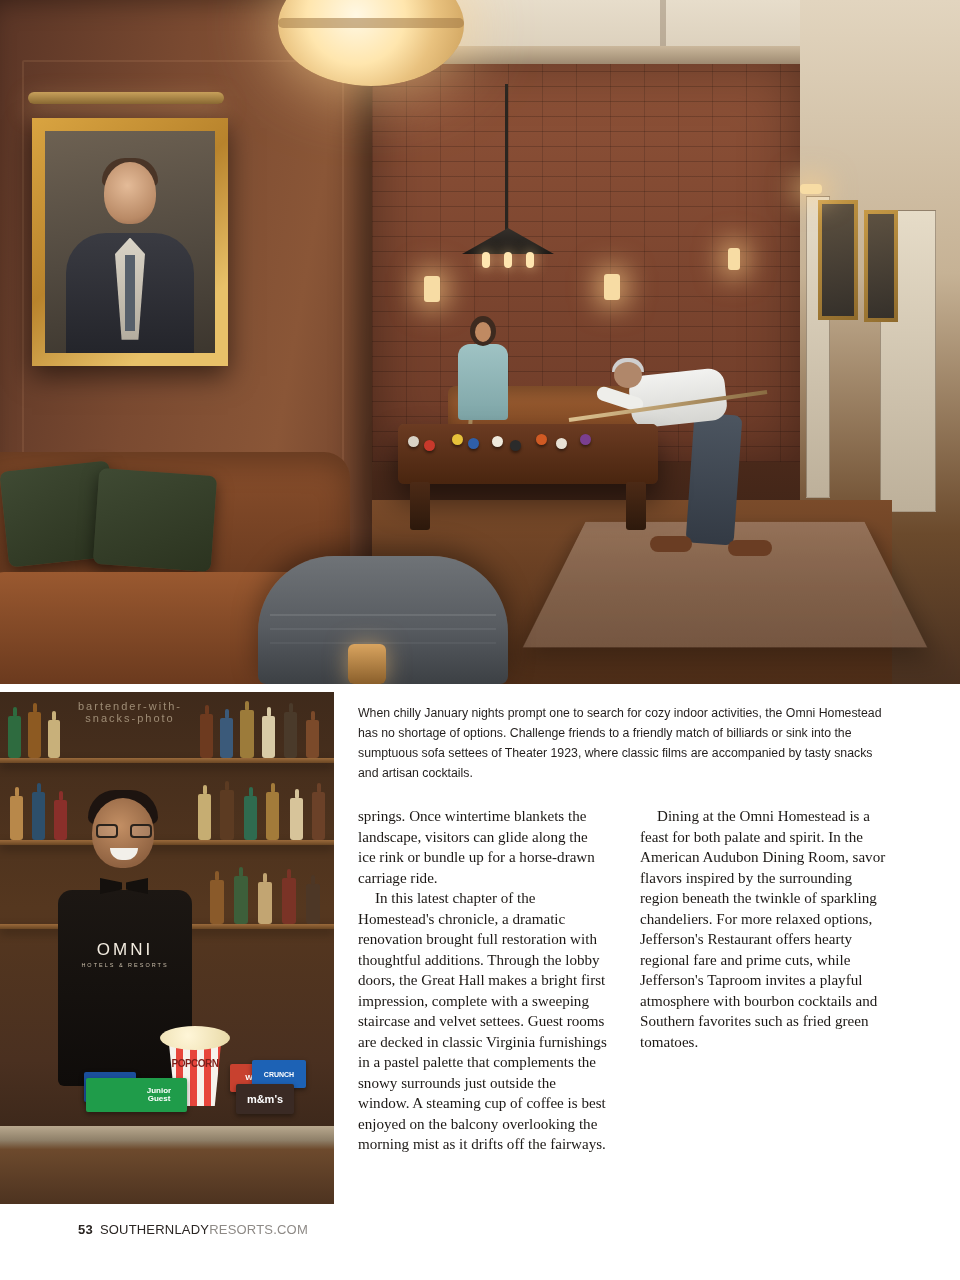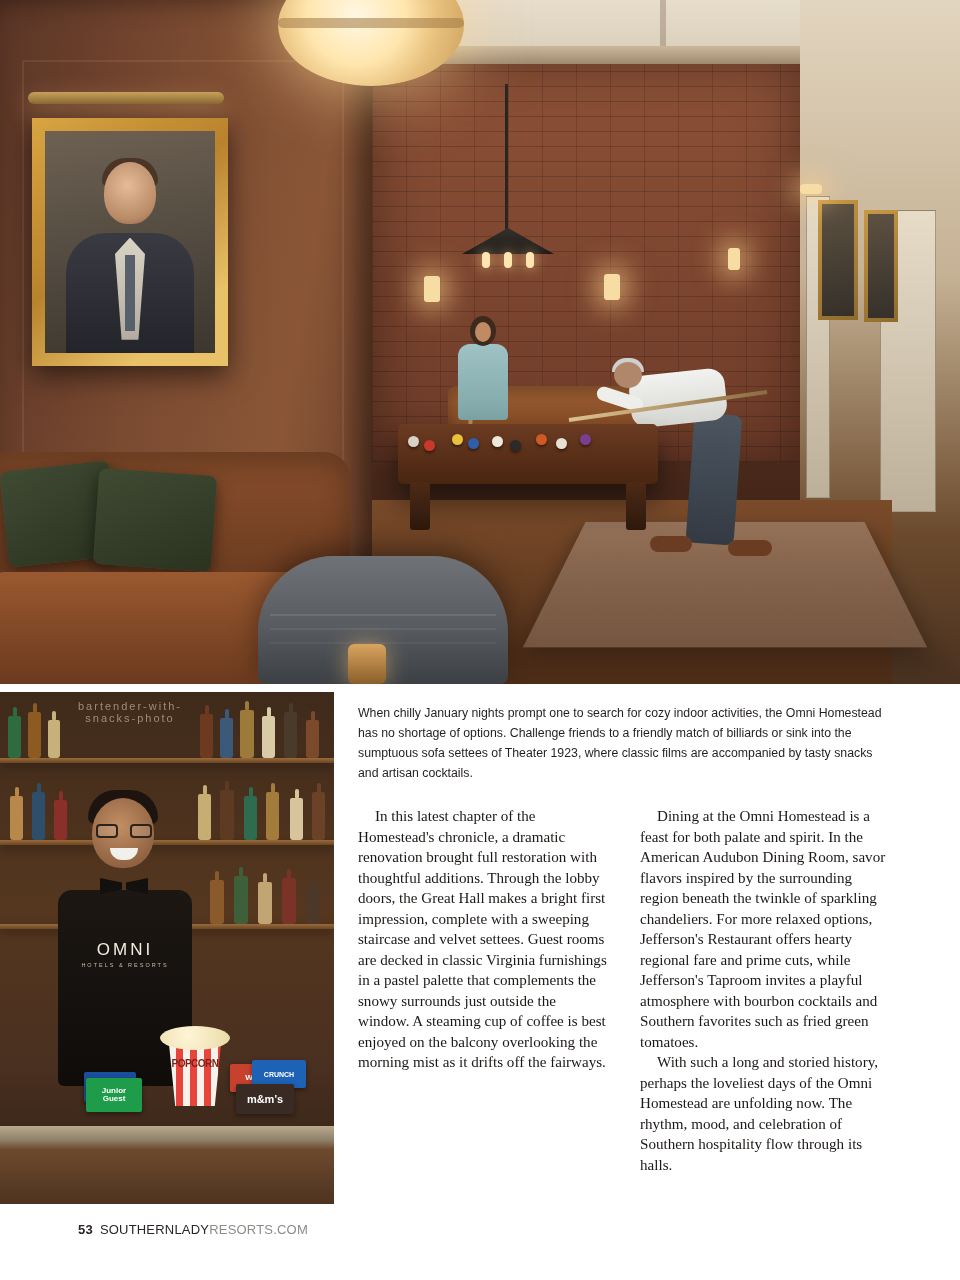--- a/index.html
+++ b/index.html
@@ -688,37 +688,37 @@
         <i></i>
       </div>
 
     <div class="counter"></div>
 
     <div class="popcorn-tub"></div>
     <div class="popcorn-top"></div>
     <div class="popcorn-label">POPCORN</div>
 
     <div class="candy" style="left:84px;top:380px;width:52px;height:30px;background:#1b4f9c;">CHAR</div>
-    <div class="candy" style="left:86px;top:386px;width:56px;height:34px;background:#1f9c4a;flex-direction:column;">
+    <div class="candy" style="left:86px;top:386px;width:56px;height:34px;background:#1f9c4a;flex-direction:column;padding-left:45px;">
       <span>Junior</span>
       <span>Guest</span>
     </div>
     <div class="candy" style="left:230px;top:372px;width:44px;height:28px;background:#c8412f;">WH</div>
     <div class="candy" style="left:252px;top:368px;width:54px;height:28px;background:#1d62b5;font-size:7px;">CRUNCH</div>
     <div class="candy" style="left:236px;top:392px;width:58px;height:30px;background:#3a2a24;font-size:11px;">m&amp;m's</div>
   </div>
 
   <div class="intro">When chilly January nights prompt one to search for cozy indoor activities, the Omni Homestead has no shortage of options. Challenge friends to a friendly match of billiards or sink into the sumptuous sofa settees of Theater 1923, where classic films are accompanied by tasty snacks and artisan cocktails.</div>
 
   <div class="col col-left">
+    <p>springs. Once wintertime blankets the landscape, visitors can glide along the ice rink or bundle up for a horse-drawn carriage ride.</p>
     <p class="indent">In this latest chapter of the Homestead's chronicle, a dramatic renovation brought full restoration with thoughtful additions. Through the lobby doors, the Great Hall makes a bright first impression, complete with a sweeping staircase and velvet settees. Guest rooms are decked in classic Virginia furnishings in a pastel palette that complements the snowy surrounds just outside the window. A steaming cup of coffee is best enjoyed on the balcony overlooking the morning mist as it drifts off the fairways.</p>
   </div>
 
   <div class="col col-right">
     <p class="indent">Dining at the Omni Homestead is a feast for both palate and spirit. In the American Audubon Dining Room, savor flavors inspired by the surrounding region beneath the twinkle of sparkling chandeliers. For more relaxed options, Jefferson's Restaurant offers hearty regional fare and prime cuts, while Jefferson's Taproom invites a playful atmosphere with bourbon cocktails and Southern favorites such as fried green tomatoes.</p>
-    <p class="indent">With such a long and storied history, perhaps the loveliest days of the Omni Homestead are unfolding now. The rhythm, mood, and celebration of Southern hospitality flow through its halls.</p>
   </div>
 
   <div class="footer">
     <span class="pg">53</span><span class="b">SOUTHERNLADY</span><span class="g">RESORTS.COM</span>
   </div>
 
 </div>
 
 </body></html>

